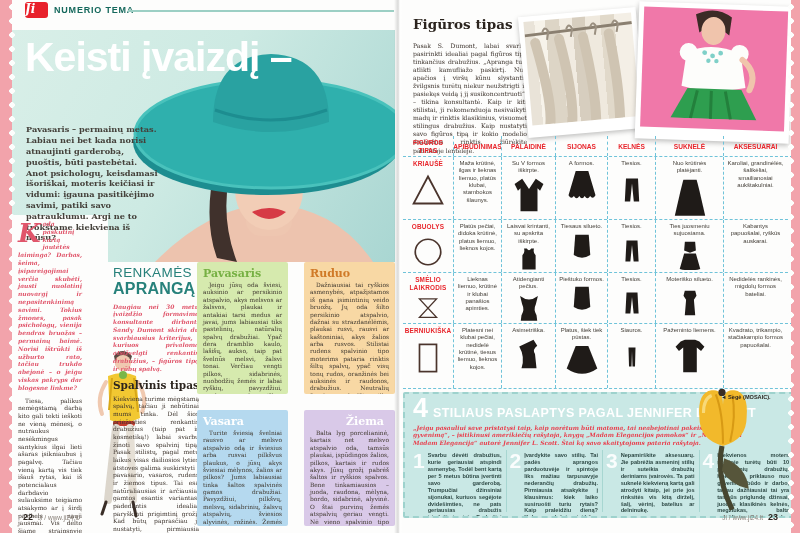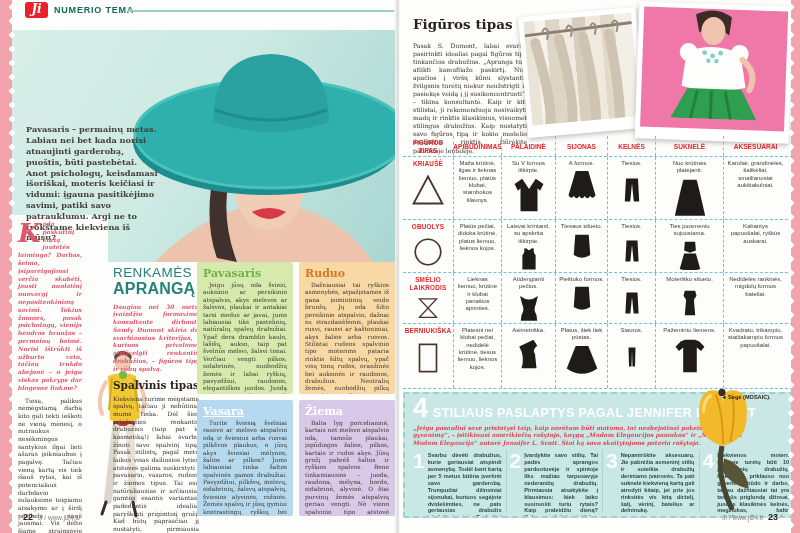--- a/index.html
+++ b/index.html
@@ -15,21 +15,21 @@
   .edge-left::after{right:-4px;}
   .edge-right::after{left:-4px;}
   .fold{position:absolute;left:394px;top:0;bottom:0;width:9px;z-index:25;
      background:linear-gradient(90deg,rgba(0,0,0,0),rgba(0,0,0,.14) 45%,rgba(255,255,255,.6) 65%,rgba(0,0,0,0));}
   .page{position:absolute;top:0;bottom:0;}
   #pageL{left:12px;width:386px;}
   #pageR{left:399px;width:392px;}
 
   
   .ji-logo{position:absolute;left:13px;top:2px;width:23px;height:16px;background:#e8212b;border-radius:3px;
-     color:#fff;font:italic 700 12px "DejaVu Serif",serif;text-align:center;line-height:15px;}
+     color:#fff;font:italic 700 12px "DejaVu Serif",serif;line-height:15px;}
   .section-label{position:absolute;left:42px;top:5px;font:700 9px "Liberation Sans",sans-serif;
      letter-spacing:.8px;color:#15685c;}
   .head-rule{position:absolute;left:116px;right:4px;top:10px;height:2px;background:#9ccfc4;}
 
   
   .hero{position:absolute;left:0;right:3px;top:30px;height:232px;overflow:hidden;
      background:linear-gradient(120deg,#d9efe8 0%,#cdeae3 45%,#a9d6d2 100%);}
   .hero-woman{position:absolute;right:-6px;top:0;}
   .white-patch{position:absolute;left:0;top:185px;width:96px;height:47px;background:#fdfdfc;}
   .hl1{position:absolute;left:13px;top:4px;font:800 41px "Liberation Sans",sans-serif;color:#fff;
@@ -48,28 +48,28 @@
   .sketch{position:absolute;left:64px;top:348px;z-index:4;}
   .colB{position:absolute;left:101px;top:266px;width:86px;z-index:5;}
   .renk1{font:400 13.5px/1 "Liberation Sans",sans-serif;color:#27817b;letter-spacing:.4px;}
   .renk2{font:800 16px/1 "Liberation Sans",sans-serif;color:#27817b;letter-spacing:.2px;margin-top:1px;}
   .lead-pink{font:italic 700 6px/1.3 "DejaVu Serif",serif;color:#e0566b;margin-top:6px;text-align:justify;}
   .subhead{font:700 10.5px "DejaVu Serif",serif;color:#2b241e;margin-top:0;}
   .colB .bodytxt{margin-top:4px;}
 
   
   .boxes{position:absolute;left:185px;top:262px;width:198px;height:253px;display:grid;
-     grid-template-columns:1fr 1fr;grid-template-rows:132px 116px;gap:6px;z-index:5;}
+     grid-template-columns:1fr 1fr;grid-template-rows:132px 116px;gap:16px;z-index:5;}
   .sbox{border-radius:2px;padding:5px 6px;overflow:hidden;}
   .sbox h4{margin:0 0 2px;font:700 11px "DejaVu Serif",serif;}
   .sbox p{margin:0;font:400 5.9px/1.25 "DejaVu Serif",serif;color:#3f382f;text-align:justify;text-indent:6px;}
   .b-pavasaris{background:#d6eaae;}.b-pavasaris h4{color:#76b043;}
   .b-ruduo{background:#f8d8a4;}.b-ruduo h4{color:#d07a28;}
-  .b-vasara{background:#b5d9ef;}.b-vasara h4{color:#fff;text-decoration:underline;}
-  .b-ziema{background:#d9c9e8;}.b-ziema h4{color:#fff;}
+  .b-vasara{background:#b5d9ef;}.b-vasara h4{color:#fff;}
+  .b-ziema{background:#d9c9e8;}.b-ziema h4{color:#fff;margin-left:36px;}
 
   .footer{position:absolute;top:512px;font:400 6.5px "Liberation Sans",sans-serif;color:#8a827a;z-index:6;}
   .footer .pn{font:700 9px "Liberation Sans",sans-serif;color:#2b241e;margin:0 3px;}
   #footL{left:8px;}
   #footR{right:10px;text-align:right;}
 
   
   .fig-head{position:absolute;left:14px;top:16px;font:700 13.5px "DejaVu Serif",serif;color:#2b241e;}
   .fig-body{position:absolute;left:14px;top:36px;width:114px;font:400 6.1px/1.32 "DejaVu Serif",serif;
      text-align:justify;color:#3c332c;}
@@ -131,20 +131,21 @@
         <path d="M100 135 Q88 190 102 228 L122 232 Q106 190 114 148 Z" fill="#40312c"></path>
         <ellipse cx="154" cy="160" rx="34" ry="40" fill="#f2cdb6"></ellipse>
         <path d="M137 182 Q154 174 171 182 Q154 196 137 182 Z" fill="#d63a45"></path>
         <ellipse cx="152" cy="112" rx="134" ry="53" fill="#1d8d90"></ellipse>
         <ellipse cx="156" cy="104" rx="136" ry="54" fill="#2fb0ad"></ellipse>
         <ellipse cx="156" cy="104" rx="136" ry="54" fill="none" stroke="#49c2bc" stroke-width="3"></ellipse>
         <path d="M98 92 Q98 26 156 24 Q214 26 214 92 Q156 112 98 92 Z" fill="#29a2a1"></path>
         <path d="M100 80 Q156 100 212 80" fill="none" stroke="#1d8d90" stroke-width="3"></path>
       </svg>
       <div class="white-patch"></div>
+      <div class="hl1">Keisti įvaizdį –</div>
       <p class="intro">Pavasaris – permainų metas. Labiau nei bet kada norisi atnaujinti garderobą, puoštis, būti pastebėtai. Anot psichologų, keisdamasi išoriškai, moteris keičiasi ir vidumi: įgauna pasitikėjimo savimi, patiki savo patrauklumu. Argi ne to trokštame kiekviena iš mūsų?</p>
     </div>
 
     <div class="colA">
       <div class="pquote">
         <span class="dropcap">K</span><span>ada paskutinį kartą jautėtės laiminga? Darbas, šeima, įsipareigojimai verčia skubėti, jausti nuolatinį nuovargį ir nepasitenkinimą savimi. Tokius žmones, pasak psichologų, vienija bendras bruožas – permainų baimė. Norisi ištrūkti iš užburto rato, tačiau trukdo abejonė – o jeigu viskas pakryps dar blogesne linkme?</span>
       </div>
       <p class="bodytxt ind">Tiesa, palikus nemėgstamą darbą kito gali tekti ieškoti ne vieną mėnesį, o nutraukus nesėkmingus santykius ilgai lieti ašaras įsikniaubus į pagalvę. Tačiau vieną kartą vis tiek išauš rytas, kai iš potencialaus darbdavio sulauksime teigiamo atsakymo ar į širdį pasibels nauji jausmai. Vis dėlto šiame straipsnyje nesiūlysime mesti ne itin pelningo verslo ar nutraukti 30 metų trunkančios santuokos. Kalbėsime apie tai, kaip maži, iš pirmo žvilgsnio nereikšmingi pokyčiai gali suteikti džiaugsmo, grąžinti pasitikėjimą savimi ir atverti naujų galimybių.</p>
 
     </div>

